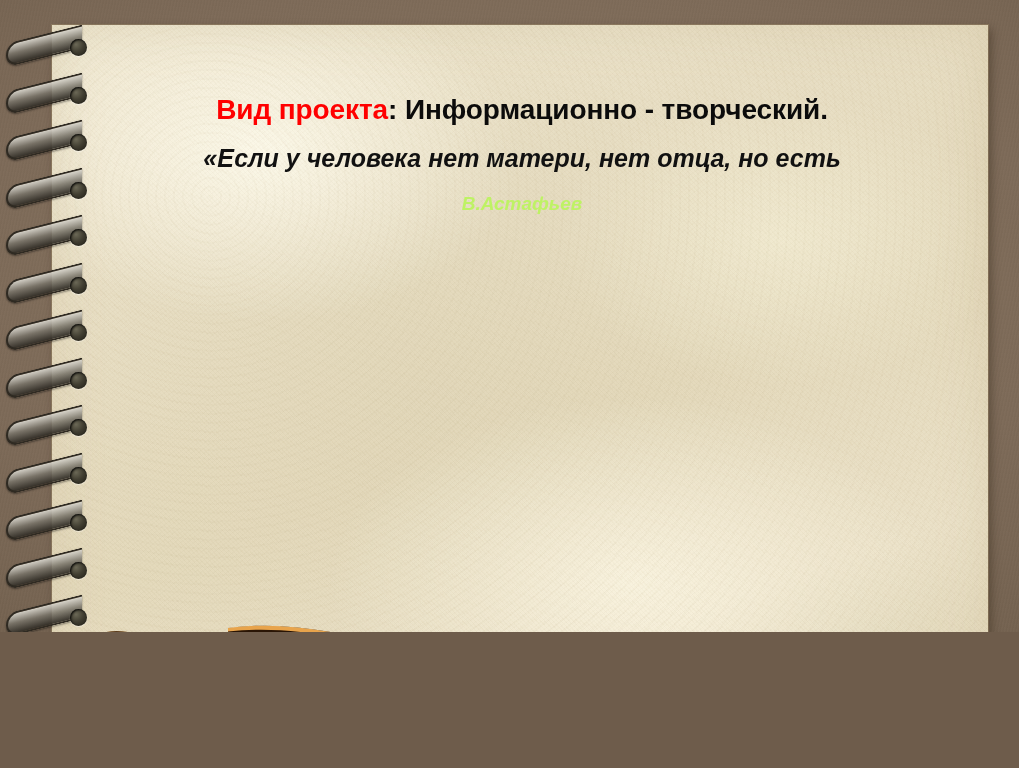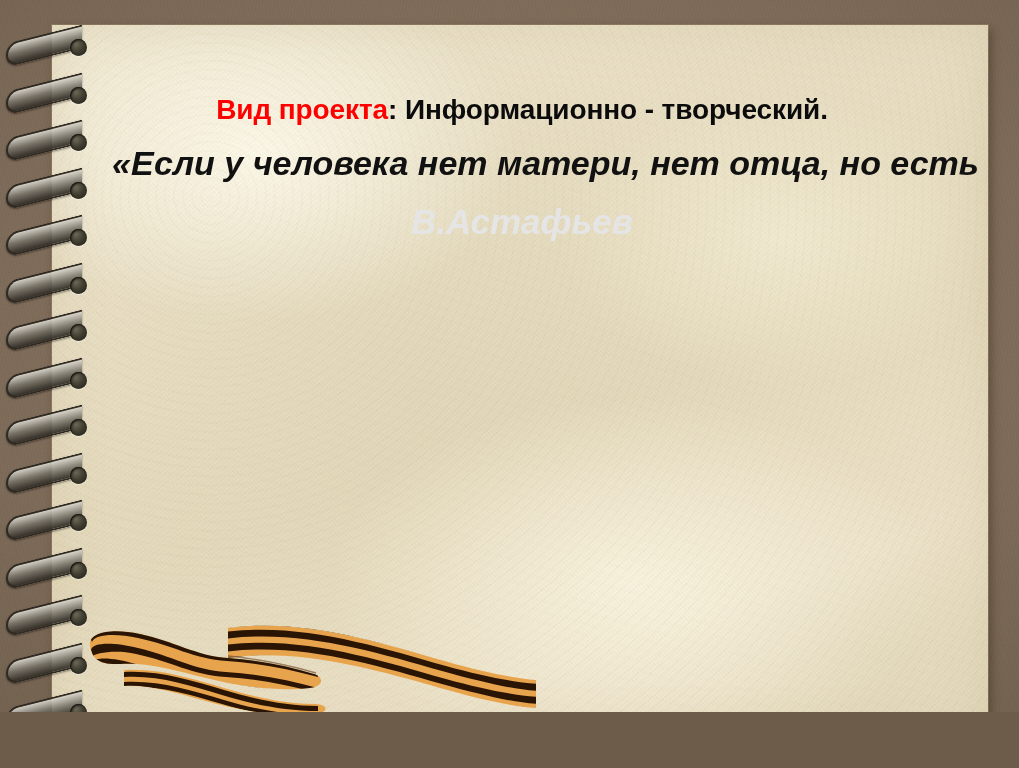--- a/index.html
+++ b/index.html
@@ -4,21 +4,21 @@
 <title>Проект</title>
 <style>
   html, body {
     margin: 0;
     padding: 0;
     background: #6e5c4b;
   }
   #slide {
     position: relative;
     width: 1019px;
-    height: 712px;
+    height: 632px;
     overflow: hidden;
     background: #7d6a58;
     font-family: "Liberation Sans", "DejaVu Sans", sans-serif;
   }
 
   
   .backdrop {
     position: absolute;
     inset: 0;
     background:
@@ -127,33 +127,33 @@
   .label { color: #FF0000; }
   .value { color: #0b0b0b; }
   .problem {
     font-size: 30px;
     font-weight: bold;
     color: #FF0000;
     margin-top: 2px;
     margin-bottom: 18px;
   }
   .quote-line {
-    font-size: 34px;
+    font-size: 25px;
     font-weight: bold;
     font-style: italic;
     color: #111111;
     line-height: 1.0;
     margin-bottom: 22px;
     white-space: nowrap;
   }
   .author {
-    font-size: 35px;
+    font-size: 19px;
     font-weight: bold;
     font-style: italic;
-    color: #e5e5e5;
+    color: #bef264;
     margin-top: 4px;
   }
 
   
   .ribbon {
     position: absolute;
     left: 78px;
     top: 612px;
     width: 460px;
     height: 110px;

